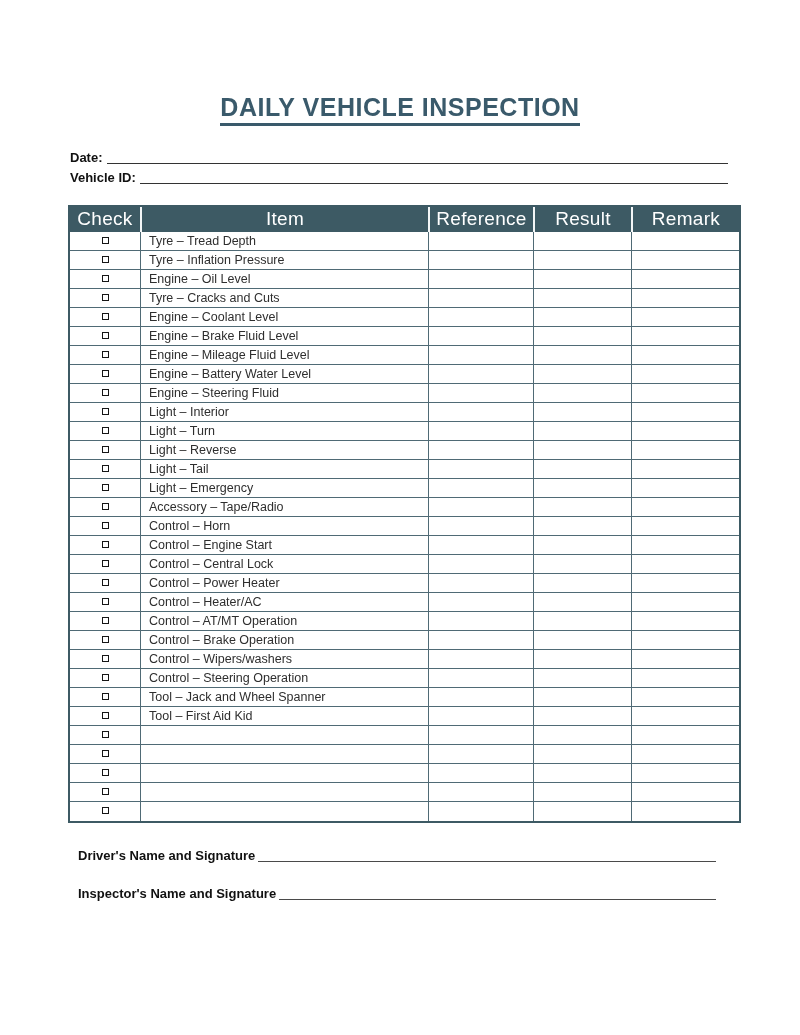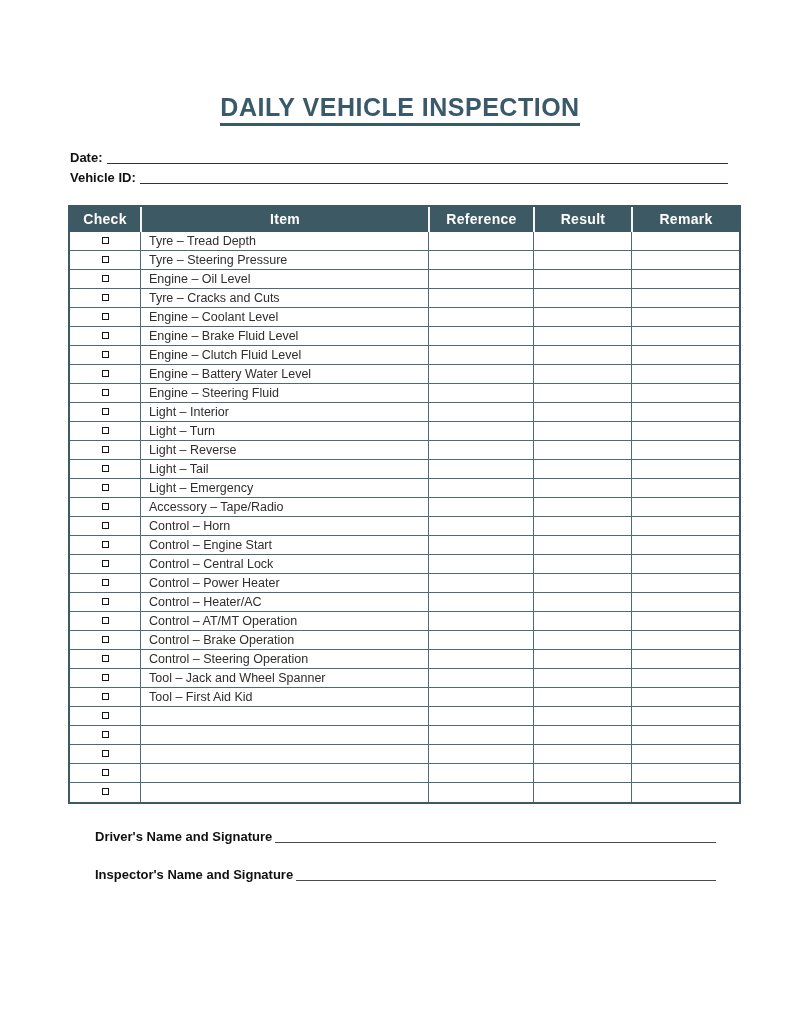--- a/index.html
+++ b/index.html
@@ -30,40 +30,40 @@
   .field-label{font-size:13px;font-weight:bold;color:#111;white-space:nowrap;line-height:16px;}
   .field-line{flex:1;border-bottom:1.4px solid var(--line-color);margin-left:4px;margin-bottom:2px;height:14px;}
   
   .tbl-wrap{margin:19px 63px 0 68px;}
   table{
     width:669px;table-layout:fixed;border-collapse:separate;border-spacing:0;
     border:2px solid var(--header-bg);
   }
   thead th{
     background:var(--header-bg);color:#ffffff;
-    font-size:14px;font-weight:bold;text-align:center;
+    font-size:19px;font-weight:normal;text-align:center;
     height:25px;padding:0 2px;letter-spacing:0.3px;
   }
   thead th + th{border-left:2px solid #f3f6f7;}
   tbody td{
     height:19px;padding:0;font-size:12.5px;line-height:18px;
     border-bottom:1.4px solid var(--grid-color);
     background:#ffffff;
   }
   tbody tr:last-child td{border-bottom:none;}
   tbody td + td{border-left:1.6px solid var(--grid-color);}
   td.c-check{text-align:center;}
   td.c-item{padding-left:8px;}
   .checkbox{
     display:inline-block;width:7px;height:7px;
     border:1.7px solid #161616;background:#fff;vertical-align:middle;margin-top:-2px;
   }
   
   .signatures{margin:23px 84px 0 78px;}
-  .sig-row{display:flex;align-items:flex-end;height:17px;margin-left:17px;}
+  .sig-row{display:flex;align-items:flex-end;height:17px;}
   .sig-row + .sig-row{margin-top:21px;}
   .sig-label{font-size:13px;font-weight:bold;color:#111;white-space:nowrap;line-height:15px;}
   .sig-line{flex:1;border-bottom:1.6px solid #4a4a4a;margin-left:3px;margin-bottom:1px;height:12px;}
 </style>
 </head>
 <body>
 
 <div class="page">
 
   <div class="title-row">
@@ -103,21 +103,21 @@
     <tr>
       <td class="c-check"><span class="checkbox"></span></td>
       <td class="c-item"><span>Tyre – Tread Depth</span></td>
       <td class="c-ref"></td>
       <td class="c-res"></td>
       <td class="c-rem"></td>
     </tr>
 
     <tr>
       <td class="c-check"><span class="checkbox"></span></td>
-      <td class="c-item"><span>Tyre – Steering Pressure</span></td>
+      <td class="c-item"><span>Tyre – Inflation Pressure</span></td>
       <td class="c-ref"></td>
       <td class="c-res"></td>
       <td class="c-rem"></td>
     </tr>
 
     <tr>
       <td class="c-check"><span class="checkbox"></span></td>
       <td class="c-item"><span>Engine – Oil Level</span></td>
       <td class="c-ref"></td>
       <td class="c-res"></td>
@@ -143,21 +143,21 @@
     <tr>
       <td class="c-check"><span class="checkbox"></span></td>
       <td class="c-item"><span>Engine – Brake Fluid Level</span></td>
       <td class="c-ref"></td>
       <td class="c-res"></td>
       <td class="c-rem"></td>
     </tr>
 
     <tr>
       <td class="c-check"><span class="checkbox"></span></td>
-      <td class="c-item"><span>Engine – Clutch Fluid Level</span></td>
+      <td class="c-item"><span>Engine – Mileage Fluid Level</span></td>
       <td class="c-ref"></td>
       <td class="c-res"></td>
       <td class="c-rem"></td>
     </tr>
 
     <tr>
       <td class="c-check"><span class="checkbox"></span></td>
       <td class="c-item"><span>Engine – Battery Water Level</span></td>
       <td class="c-ref"></td>
       <td class="c-res"></td>
@@ -269,20 +269,27 @@
     </tr>
 
     <tr>
       <td class="c-check"><span class="checkbox"></span></td>
       <td class="c-item"><span>Control – Brake Operation</span></td>
       <td class="c-ref"></td>
       <td class="c-res"></td>
       <td class="c-rem"></td>
     </tr>
 
+    <tr>
+      <td class="c-check"><span class="checkbox"></span></td>
+      <td class="c-item"><span>Control – Wipers/washers</span></td>
+      <td class="c-ref"></td>
+      <td class="c-res"></td>
+      <td class="c-rem"></td>
+    </tr>
 
     <tr>
       <td class="c-check"><span class="checkbox"></span></td>
       <td class="c-item"><span>Control – Steering Operation</span></td>
       <td class="c-ref"></td>
       <td class="c-res"></td>
       <td class="c-rem"></td>
     </tr>
 
     <tr>

